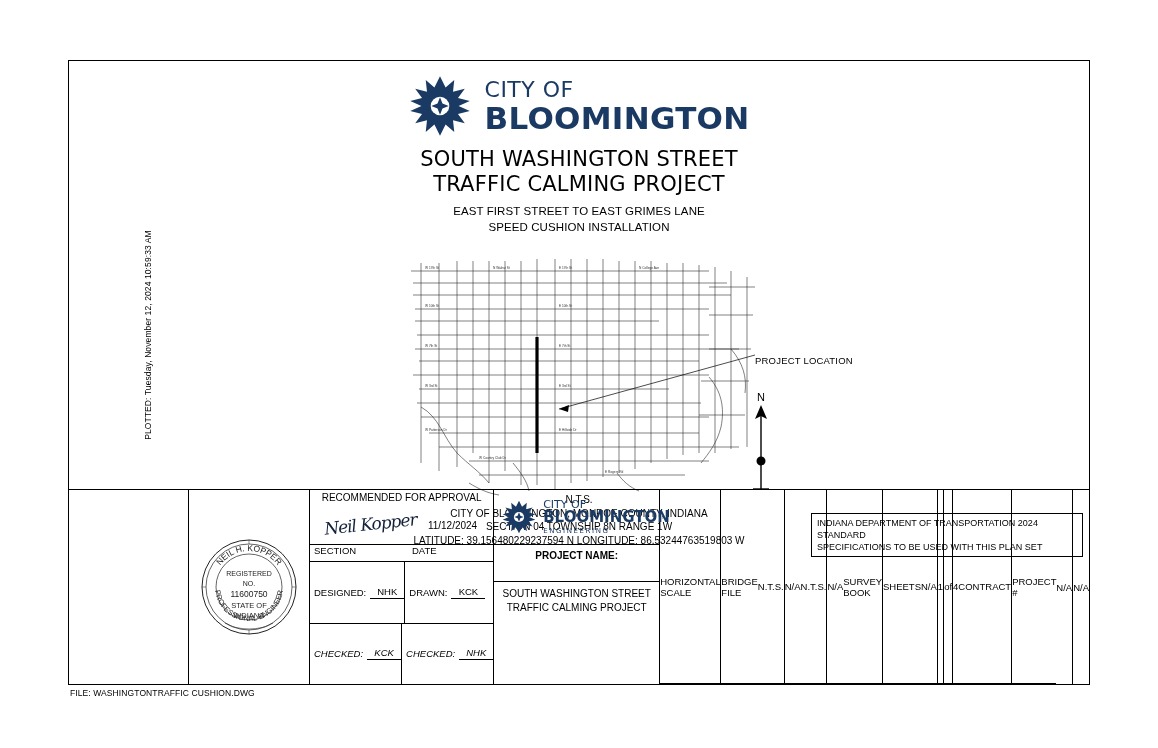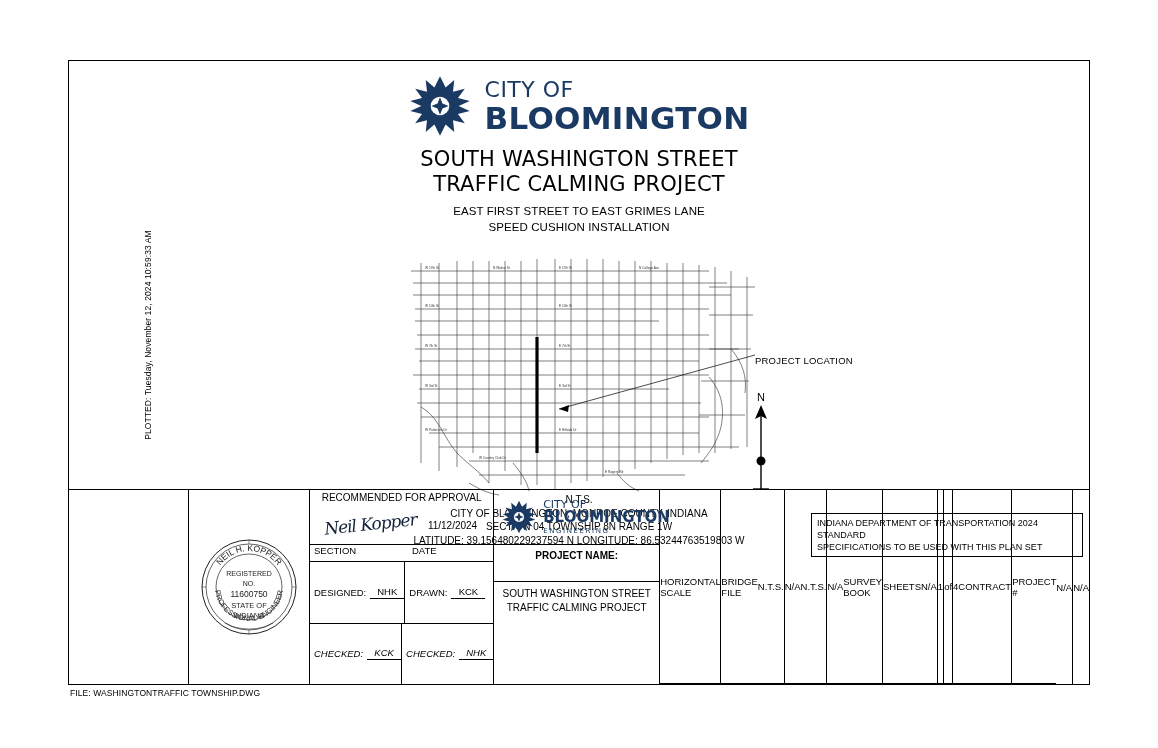--- a/index.html
+++ b/index.html
@@ -305,21 +305,21 @@
     display: flex;
     align-items: center;
     justify-content: center;
   }
   .sheets-inner .bar { flex: 0 0 1px; background: #000; }
 </style>
 </head>
 <body>
 
 <div class="plot-stamp">PLOTTED: Tuesday, November 12, 2024 10:59:33 AM</div>
-<div class="file-stamp">FILE: WASHINGTONTRAFFIC TOWNSHIP.DWG</div>
+<div class="file-stamp">FILE: WASHINGTONTRAFFIC CUSHION.DWG</div>
 
 <div class="sheet">
 
   <div class="upper">
 
     <div class="logo-block">
       <div class="logo-mark">
         <svg viewBox="0 0 100 100" width="62" height="62" aria-hidden="true">
           <g fill="#1b3a63">
             <path d="M50 2 L59 20 L73 8 L71 27 L90 22 L79 37 L98 42 L80 50 L98 58 L79 63 L90 78 L71 73 L73 92 L59 80 L50 98 L41 80 L27 92 L29 73 L10 78 L21 63 L2 58 L20 50 L2 42 L21 37 L10 22 L29 27 L27 8 L41 20 Z"></path>

